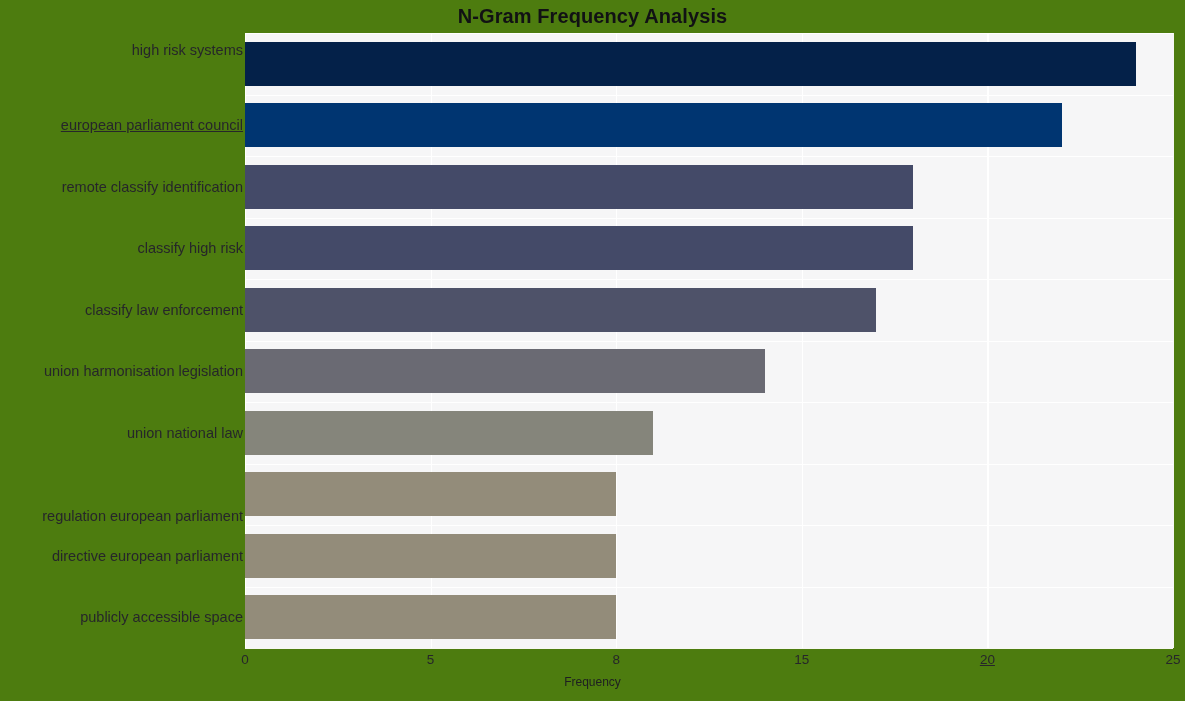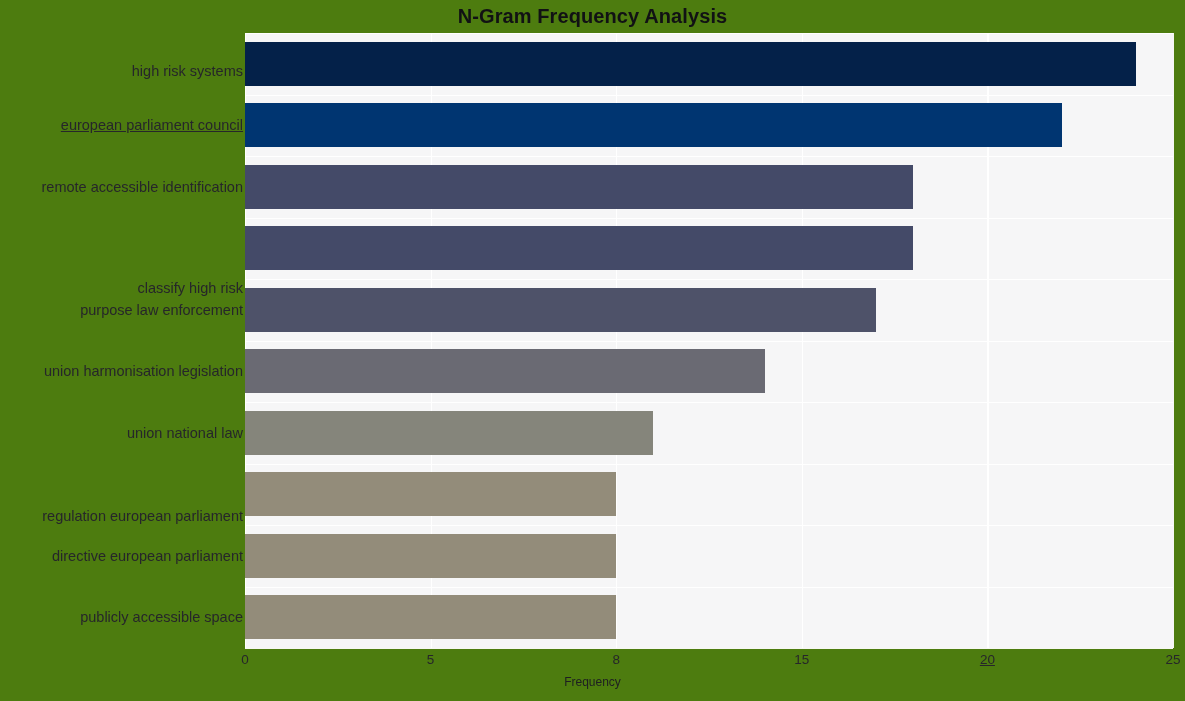--- a/index.html
+++ b/index.html
@@ -145,25 +145,25 @@
       </div>
       <div class="bar-row" style="top: 500.75px; height: 44px;">
         <div class="bar" title="directive european parliament: 10" style="width: 371.2px; background: rgb(147, 140, 122);"></div>
       </div>
       <div class="bar-row" style="top: 562.25px; height: 44px;">
         <div class="bar" title="publicly accessible space: 10" style="width: 371.2px; background: rgb(147, 140, 122);"></div>
       </div>
     </div>
 
   <div id="ytick-layer">
-      <div class="ytick-label" style="top: 38px; padding-left: 36px;">high risk systems</div>
+      <div class="ytick-label" style="top: 17px; padding-left: 36px;">high risk systems</div>
       <div class="ytick-label" style="top: 92.25px; text-decoration: underline;">european parliament council</div>
-      <div class="ytick-label" style="top: 153.75px;">remote accessible identification</div>
-      <div class="ytick-label" style="top: 215.25px; margin-top: 40px;">classify high risk</div>
-      <div class="ytick-label" style="top: 276.75px;">purpose law enforcement</div>
+      <div class="ytick-label" style="top: 153.75px;">remote classify identification</div>
+      <div class="ytick-label" style="top: 215.25px;">classify high risk</div>
+      <div class="ytick-label" style="top: 276.75px;">classify law enforcement</div>
       <div class="ytick-label" style="top: 338.25px;">union harmonisation legislation</div>
       <div class="ytick-label" style="top: 399.75px;">union national law</div>
       <div class="ytick-label" style="top: 483px;">regulation european parliament</div>
       <div class="ytick-label" style="top: 522.75px;">directive european parliament</div>
       <div class="ytick-label" style="top: 584.25px;">publicly accessible space</div>
     </div>
 
   <div id="xtick-layer"></div>
 
   <div id="xaxis-title">Frequency</div>

